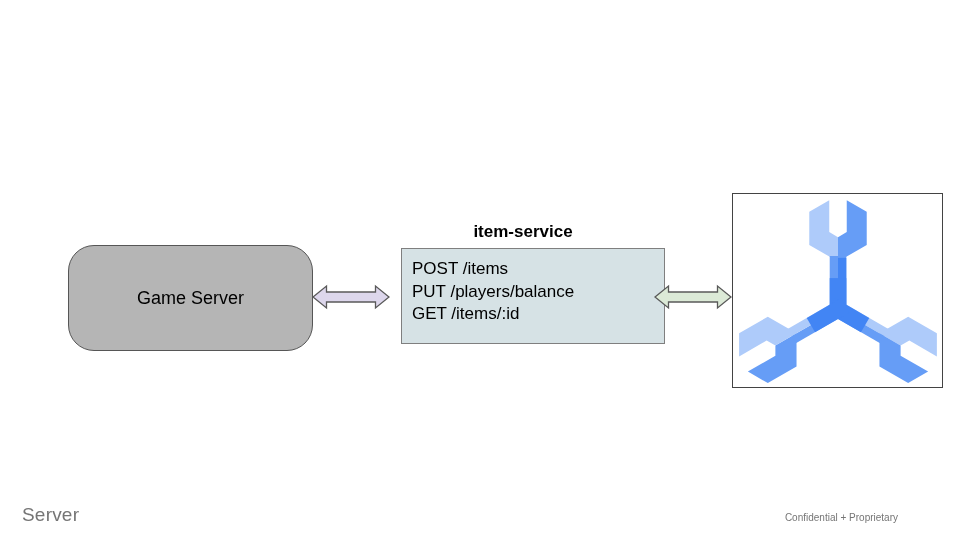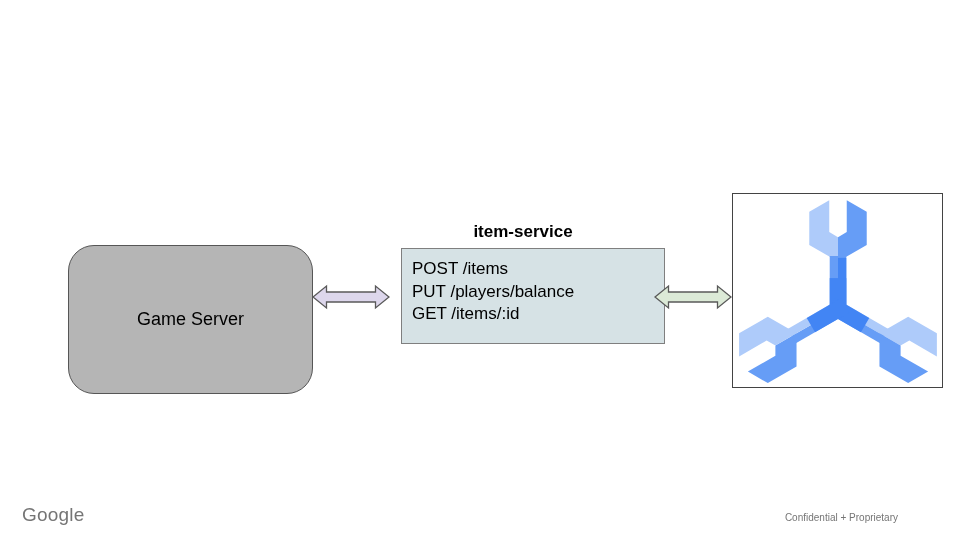--- a/index.html
+++ b/index.html
@@ -2,21 +2,21 @@
 <html><head>
 <meta charset="utf-8">
 <style>
   html,body{margin:0;padding:0;background:#ffffff;}
   .slide{
     position:relative;width:960px;height:540px;background:#ffffff;overflow:hidden;
     font-family:"Liberation Sans", sans-serif;color:#000;
   }
   
   .game-server{
-    position:absolute;left:68px;top:245px;width:245px;height:149px;
+    position:absolute;left:68px;top:245px;width:245px;height:106px;
     background:#b5b5b5;border:1.5px solid #565656;border-radius:26px;
     display:flex;align-items:center;justify-content:center;
     font-size:18px;color:#000;box-sizing:border-box;
   }
   
   .arrow{position:absolute;top:284px;height:26px;}
   .arrow-left{left:312px;width:78px;}
   .arrow-right{left:654px;width:78px;}
   
   .svc-title{
@@ -107,16 +107,16 @@
       </g>
 
       <g>
         <path class="dark" d="M-9,9 L-9,-34 L9,-34 L9,9 Z"></path>
         <path class="dark" transform="rotate(120)" d="M-9,9 L-9,-34 L9,-34 L9,9 Z"></path>
         <path class="dark" transform="rotate(240)" d="M-9,9 L-9,-34 L9,-34 L9,9 Z"></path>
       </g>
     </svg>
   </div>
 
-  <div class="brand">Google</div>
+  <div class="brand">Server</div>
   <div class="conf">Confidential + Proprietary</div>
 
 </div>
 
 </body></html>

